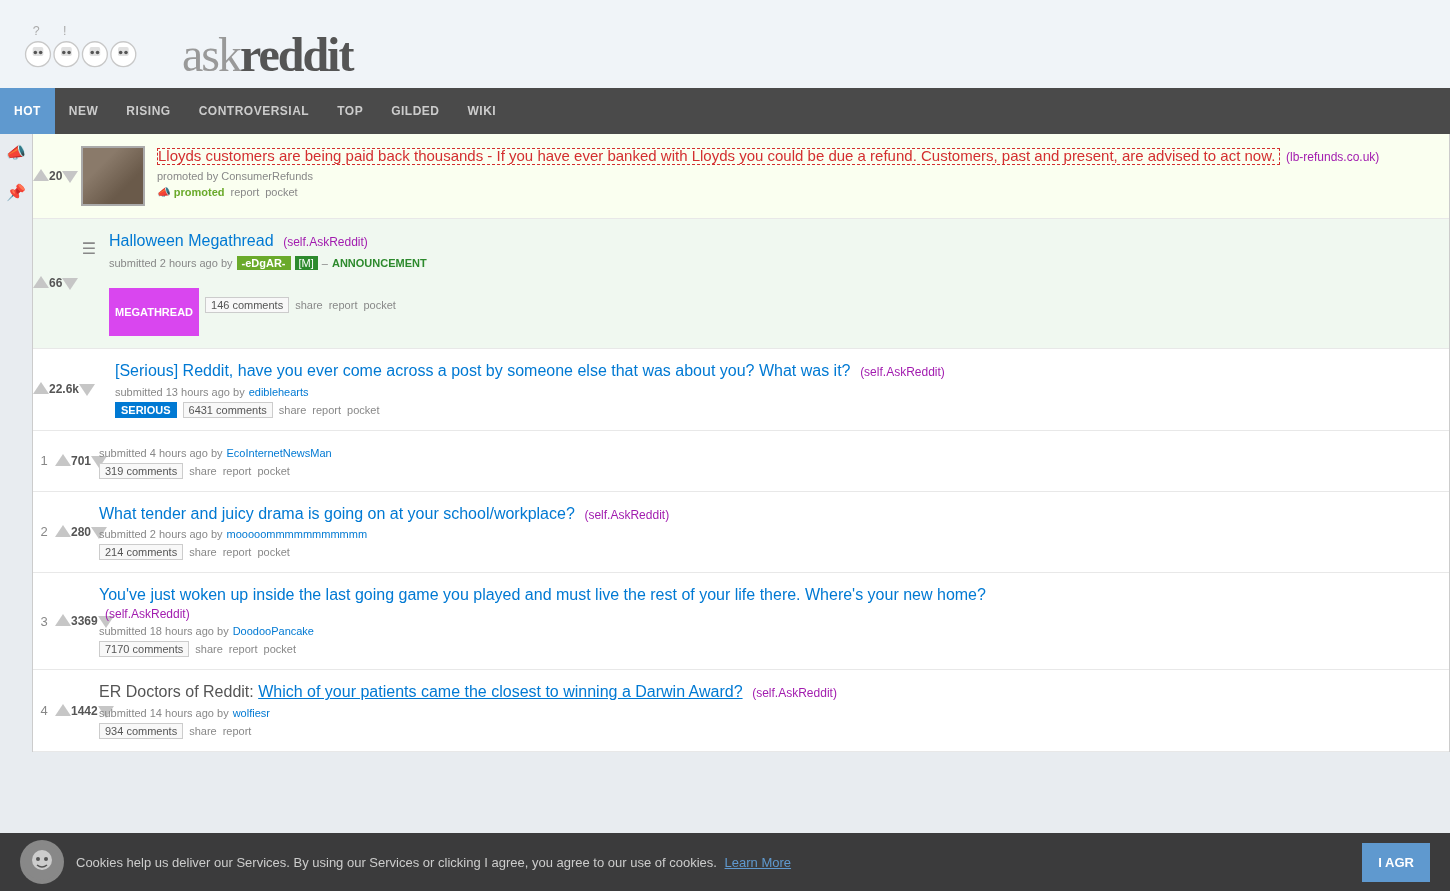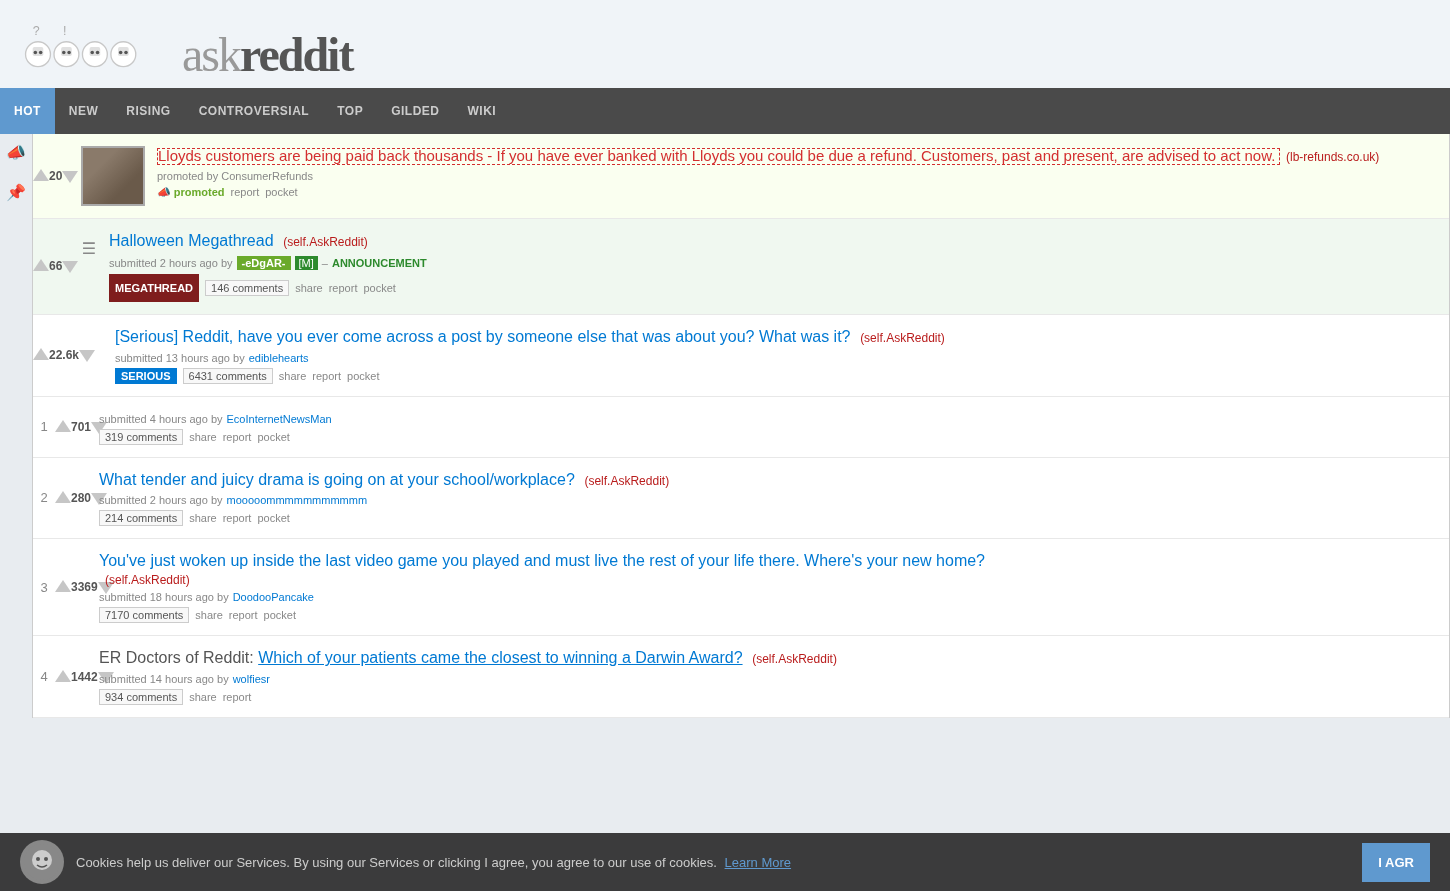--- a/index.html
+++ b/index.html
@@ -25,27 +25,27 @@
     .vote-area { width: 40px; display: flex; flex-direction: row; align-items: center; padding: 8px 0; flex-shrink: 0; }
     .upvote { width: 0; height: 0; border-left: 8px solid transparent; border-right: 8px solid transparent; border-bottom: 12px solid #c6c6c6; cursor: pointer; margin-bottom: 2px; }
     .downvote { width: 0; height: 0; border-left: 8px solid transparent; border-right: 8px solid transparent; border-top: 12px solid #c6c6c6; cursor: pointer; margin-top: 2px; }
     .score { font-size: 12px; font-weight: 700; color: #555; text-align: center; margin: 2px 0; }
 
     .thumbnail-area { width: 80px; padding: 4px 8px; flex-shrink: 0; display: flex; align-items: flex-start; justify-content: center; }
     .thumbnail { width: 70px; height: 60px; background: #888; border: 1px solid #ccc; }
 
     .post-content { flex: 1; padding: 4px 8px 4px 4px; }
     .post-title { font-size: 16px; color: #0079d3; text-decoration: none; cursor: pointer; line-height: 1.3; text-align: right; }
-    .post-domain { font-size: 12px; color: #b91c1c; margin-left: 6px; }
+    .post-domain { font-size: 12px; color: #a21caf; margin-left: 6px; }
     .post-meta { font-size: 11px; color: #888; margin-top: 4px; display: flex; align-items: center; gap: 4px; flex-wrap: wrap; }
     .post-actions { font-size: 11px; color: #888; margin-top: 4px; display: flex; align-items: center; gap: 6px; }
     .post-actions a { color: #888; cursor: pointer; }
     .comments-btn { border: 1px solid #ccc; padding: 1px 5px; color: #555; cursor: pointer; background: #f8f8f8; font-size: 11px; }
 
-    .tag-megathead { background: #7f1d1d; color: #fff; padding: 8px 6px; font-size: 11px; font-weight: 700; }
+    .tag-megathead { background: #d946ef; color: #fff; padding: 18px 6px; font-size: 11px; font-weight: 700; margin-top: 14px; }
     .tag-serious { background: #0079d3; color: #fff; padding: 2px 6px; font-size: 11px; font-weight: 700; }
     .tag-mod { background: #2d8a2d; color: #fff; padding: 1px 4px; font-size: 11px; }
     .tag-announcement { font-size: 11px; color: #2d8a2d; font-weight: 700; }
 
     .user-tag { background: #6aaa2a; color: #fff; padding: 1px 5px; font-size: 11px; font-weight: 700; }
 
     
     #cookie-banner { position: fixed; bottom: 0; left: 0; right: 0; background: rgba(50,50,50,0.95); color: #fff; display: flex; align-items: center; padding: 7px 20px; gap: 12px; font-size: 13px; z-index: 1000; }
     #cookie-banner .cookie-icon { width: 44px; height: 44px; background: #888; border-radius: 50%; flex-shrink: 0; display: flex; align-items: center; justify-content: center; overflow: hidden; }
     #cookie-banner .cookie-text { flex: 1; color: #ccc; }
@@ -248,21 +248,21 @@
 
     <div class="post-item" style="display: flex;">
       <div style="width: 22px; display: flex; align-items: center; justify-content: center; color: #888; font-size: 13px; flex-shrink: 0;">3</div>
       <div class="vote-area">
         <div class="upvote"></div>
         <div class="score">3369</div>
         <div class="downvote"></div>
       </div>
       <div class="post-content">
         <div>
-          <a class="post-title">You've just woken up inside the last video game you played and must live the rest of your life there. Where's your new home?</a>
+          <a class="post-title">You've just woken up inside the last going game you played and must live the rest of your life there. Where's your new home?</a>
         </div>
         <div>
           <span class="post-domain">(self.AskReddit)</span>
         </div>
         <div class="post-meta">
           <span>submitted 18 hours ago by</span>
           <span class="subreddit-link">DoodooPancake</span>
         </div>
         <div class="post-actions">
           <button class="comments-btn">7170 comments</button>

